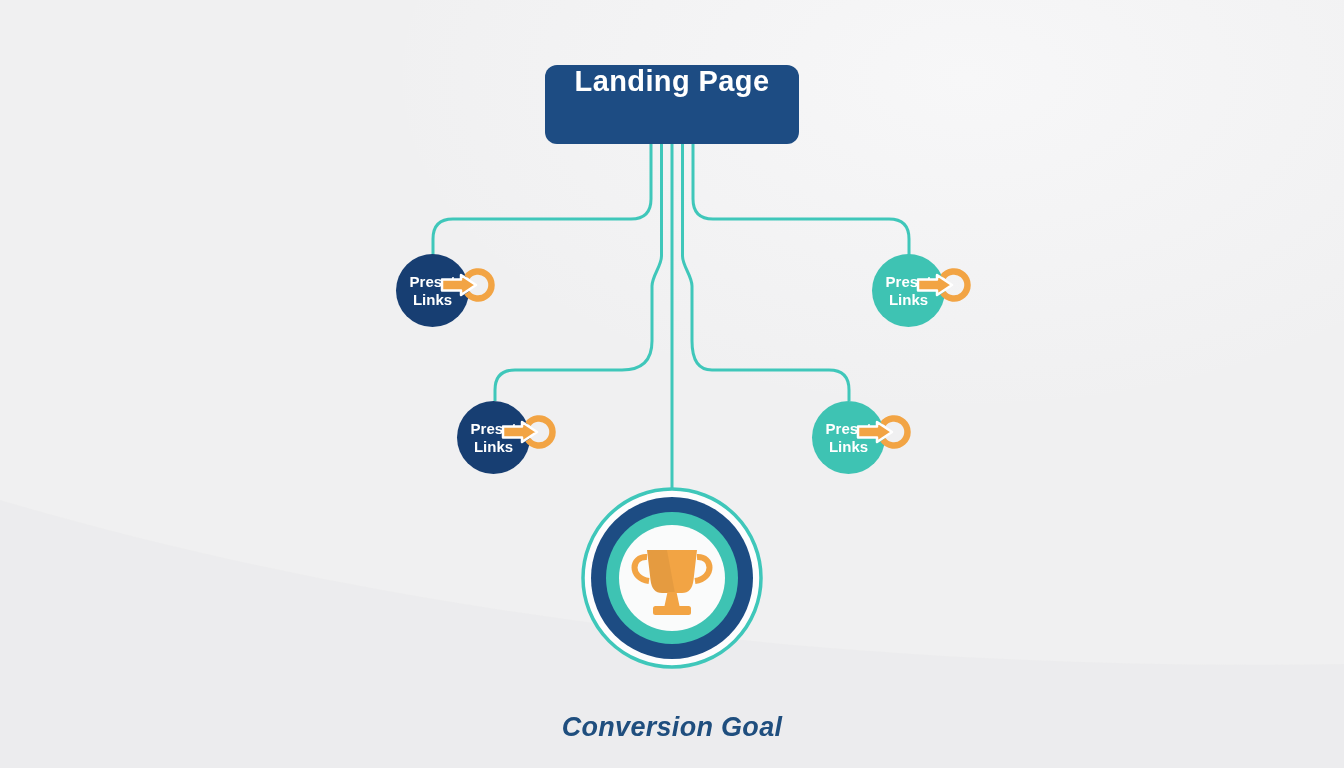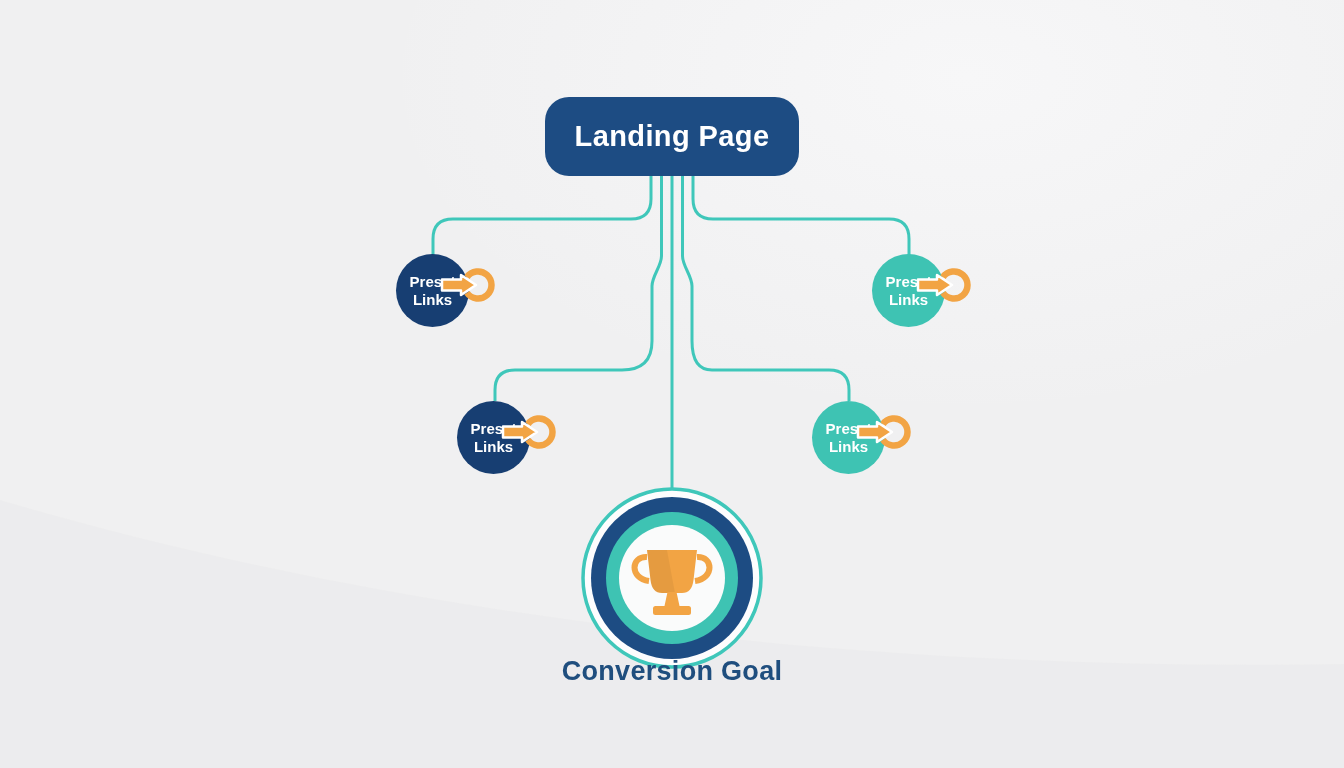--- a/index.html
+++ b/index.html
@@ -11,23 +11,23 @@
     font-family:"Liberation Sans","DejaVu Sans",sans-serif;
   }
   .bg-swoosh { position:absolute; left:0; top:0; width:1344px; height:768px; }
   .bg-swoosh path { fill:#e9eaeb; opacity:.55; }
 
   .connectors { position:absolute; left:0; top:0; width:1344px; height:768px; }
   .connectors path { fill:none; stroke:var(--line-teal,#3fc7ba); stroke-width:3; }
 
   .root-box {
     position:absolute; left:545px; top:65px; width:254px; height:79px;
-    background:var(--navy-box,#1d4c83); border-radius:24px;
-    display:flex; align-items:center; justify-content:center;
-    color:#fff; font-size:29px; font-weight:600; letter-spacing:.4px;margin-top:32px;
+    background:var(--navy-box,#1d4c83); border-radius:12px;
+    display:flex; justify-content:center;
+    color:#fff; font-size:29px; font-weight:600; letter-spacing:.4px;
   }
 
   .node { position:absolute; width:73px; height:73px; }
   .pos-n1 { left:396px; top:254px; }
   .pos-n2 { left:872px; top:254px; }
   .pos-n3 { left:457px; top:401px; }
   .pos-n4 { left:812px; top:401px; }
   .bubble { position:absolute; left:0; top:0; width:73px; height:73px; border-radius:50%; }
   .bubble.navy { background:var(--navy-circle,#173e72); }
   .bubble.teal { background:var(--teal,#3ec3b3); }
@@ -43,23 +43,24 @@
   .medal { position:absolute; left:572px; top:478px; width:200px; height:200px; }
   .ring-outer { fill:#fdfdfe; stroke:var(--line-teal,#3fc7ba); stroke-width:3.5; }
   .ring-navy  { fill:var(--navy-box,#1d4c83); }
   .ring-teal  { fill:var(--teal,#3ec3b3); }
   .ring-core  { fill:var(--medal-inner,#fafbfb); }
   .trophy-main   { fill:var(--orange,#f2a444); }
   .trophy-handle { fill:none; stroke:var(--orange,#f2a444); stroke-width:6; }
   .trophy-shade  { fill:#000; opacity:.05; }
 
   .goal-caption {
-    position:absolute; left:472px; top:656px; width:400px; text-align:center;
+    position:absolute; left:472px; top:712px; width:400px; text-align:center;
     font-size:27px; font-weight:600; letter-spacing:.3px;
     color:var(--goal-text,#1f4e7e);
+    font-style:italic;
   }
 </style>
 </head>
 <body>
 
 <div class="canvas">
 
   <svg class="bg-swoosh" viewBox="0 0 1344 768" aria-hidden="true">
     <path d="M0 500 C 380 612 840 672 1344 664 L1344 768 L0 768 Z"></path>
   </svg>

